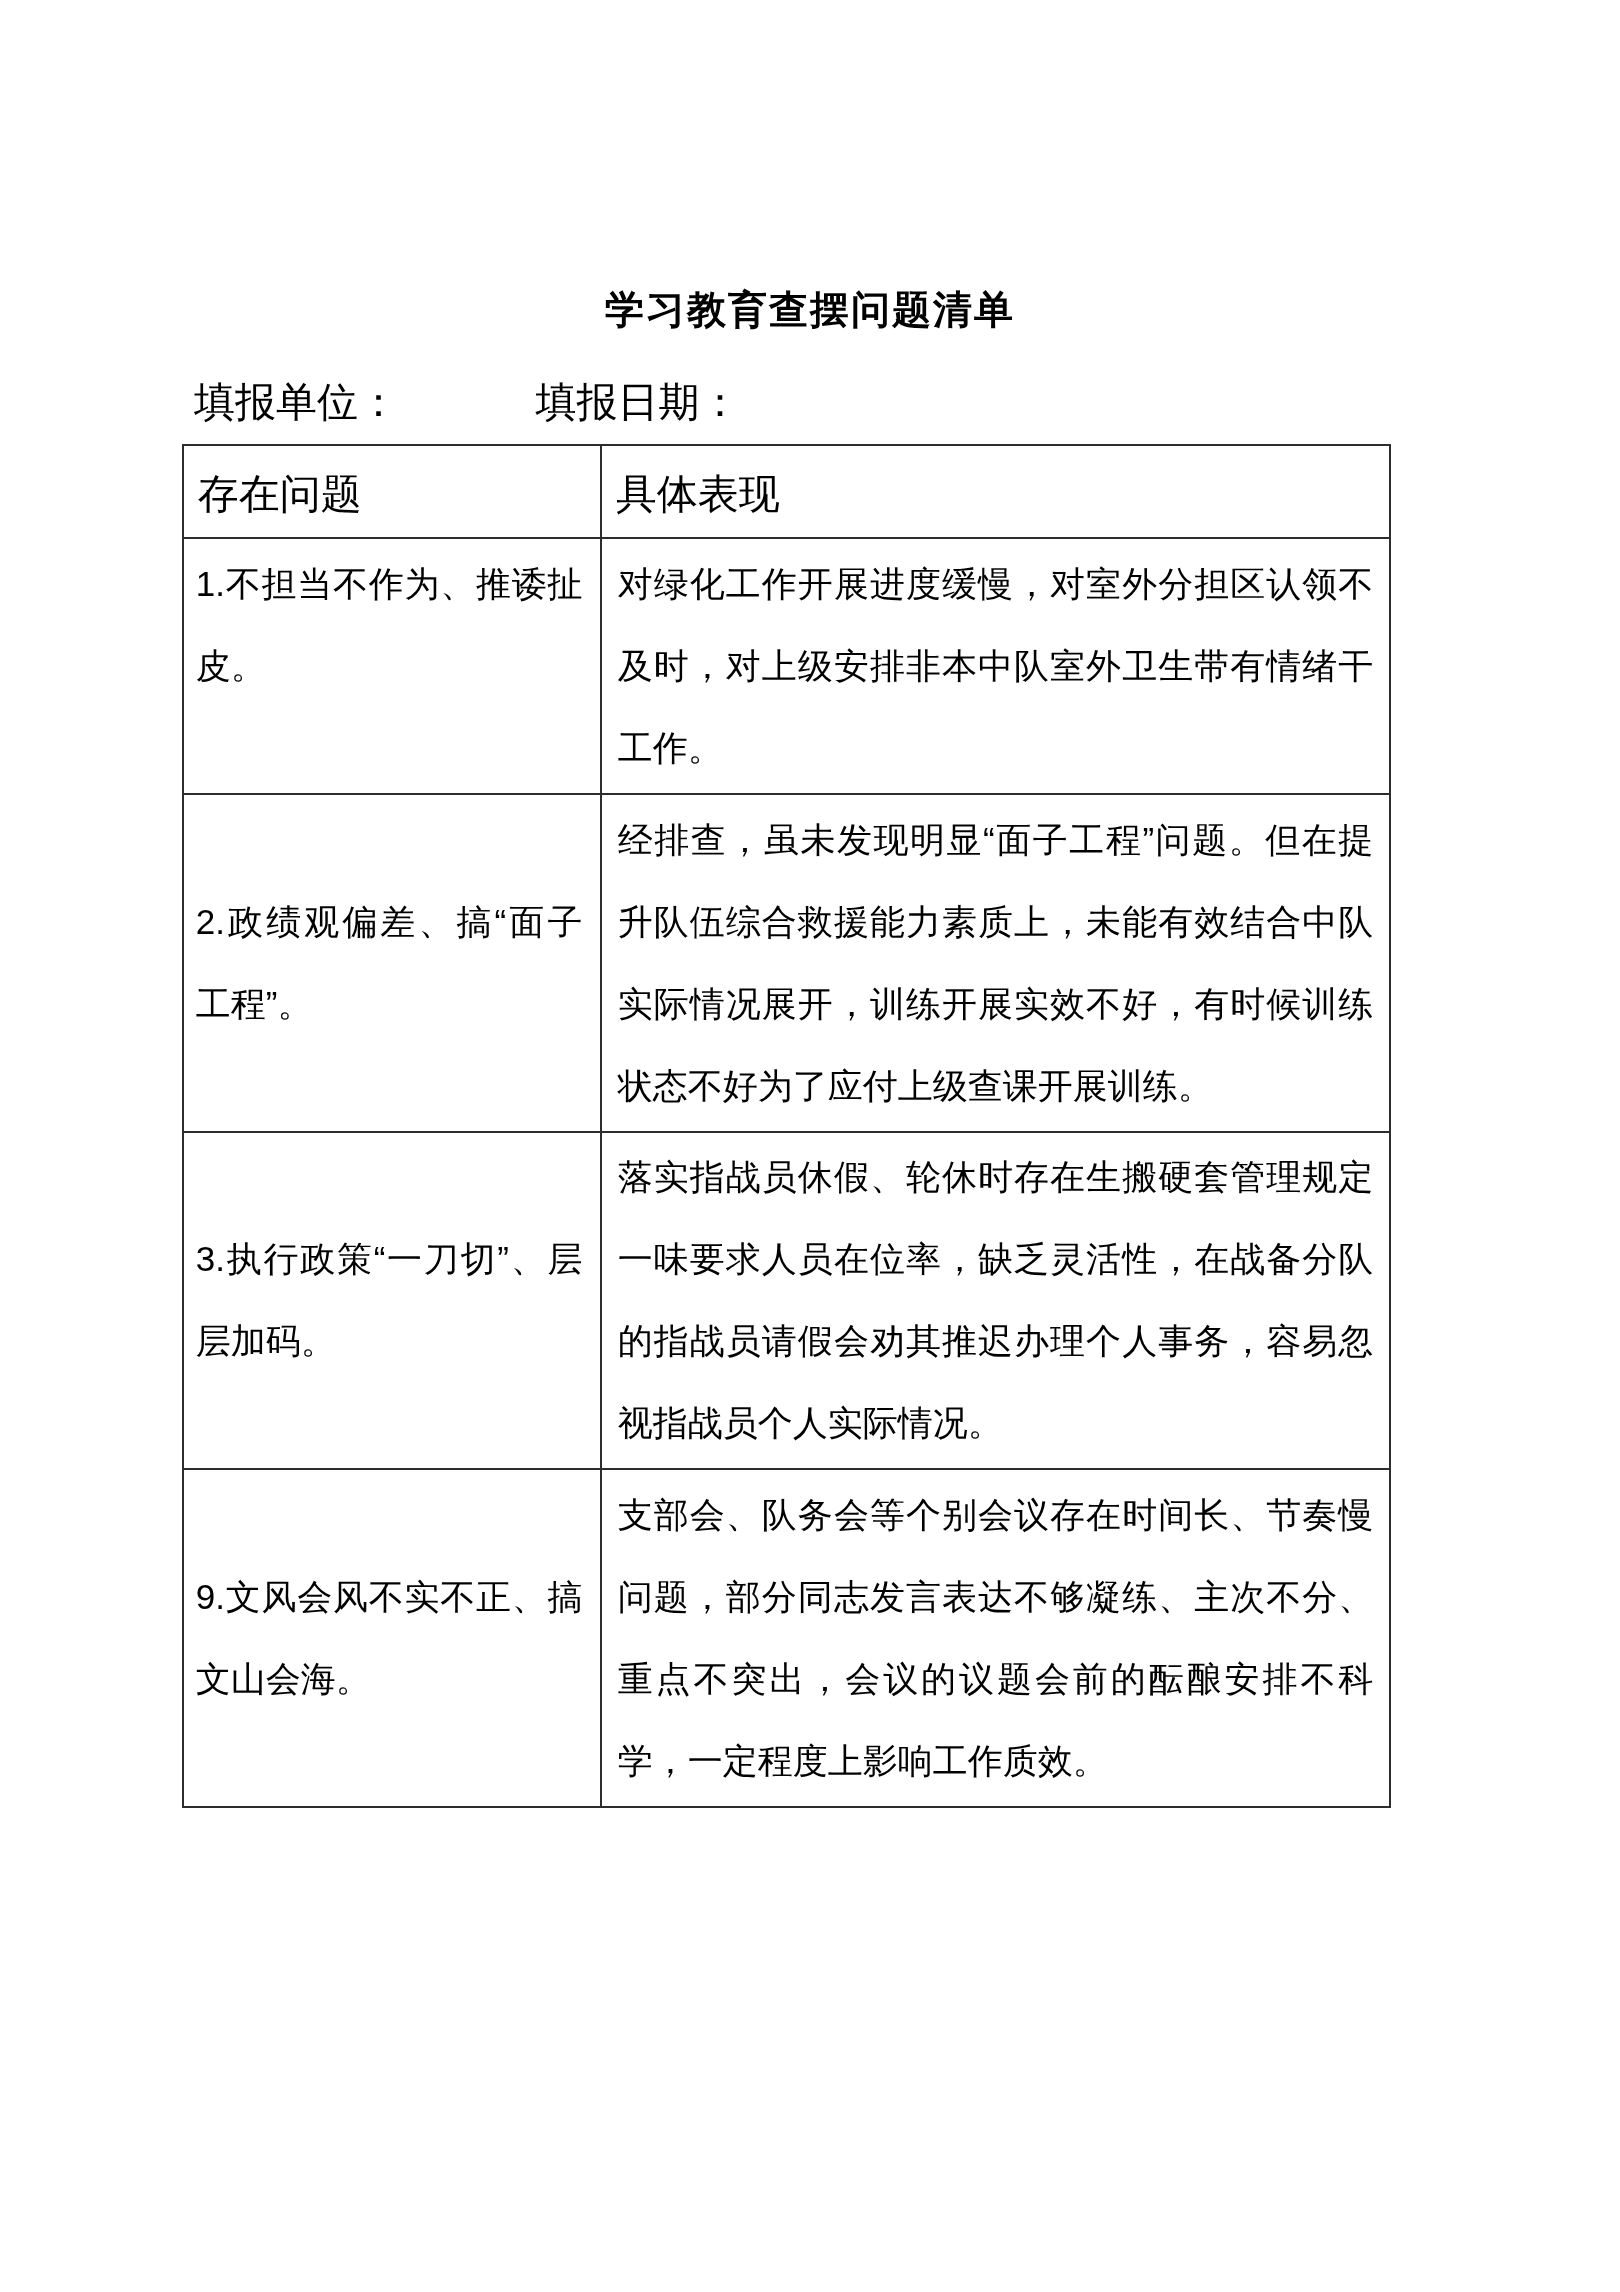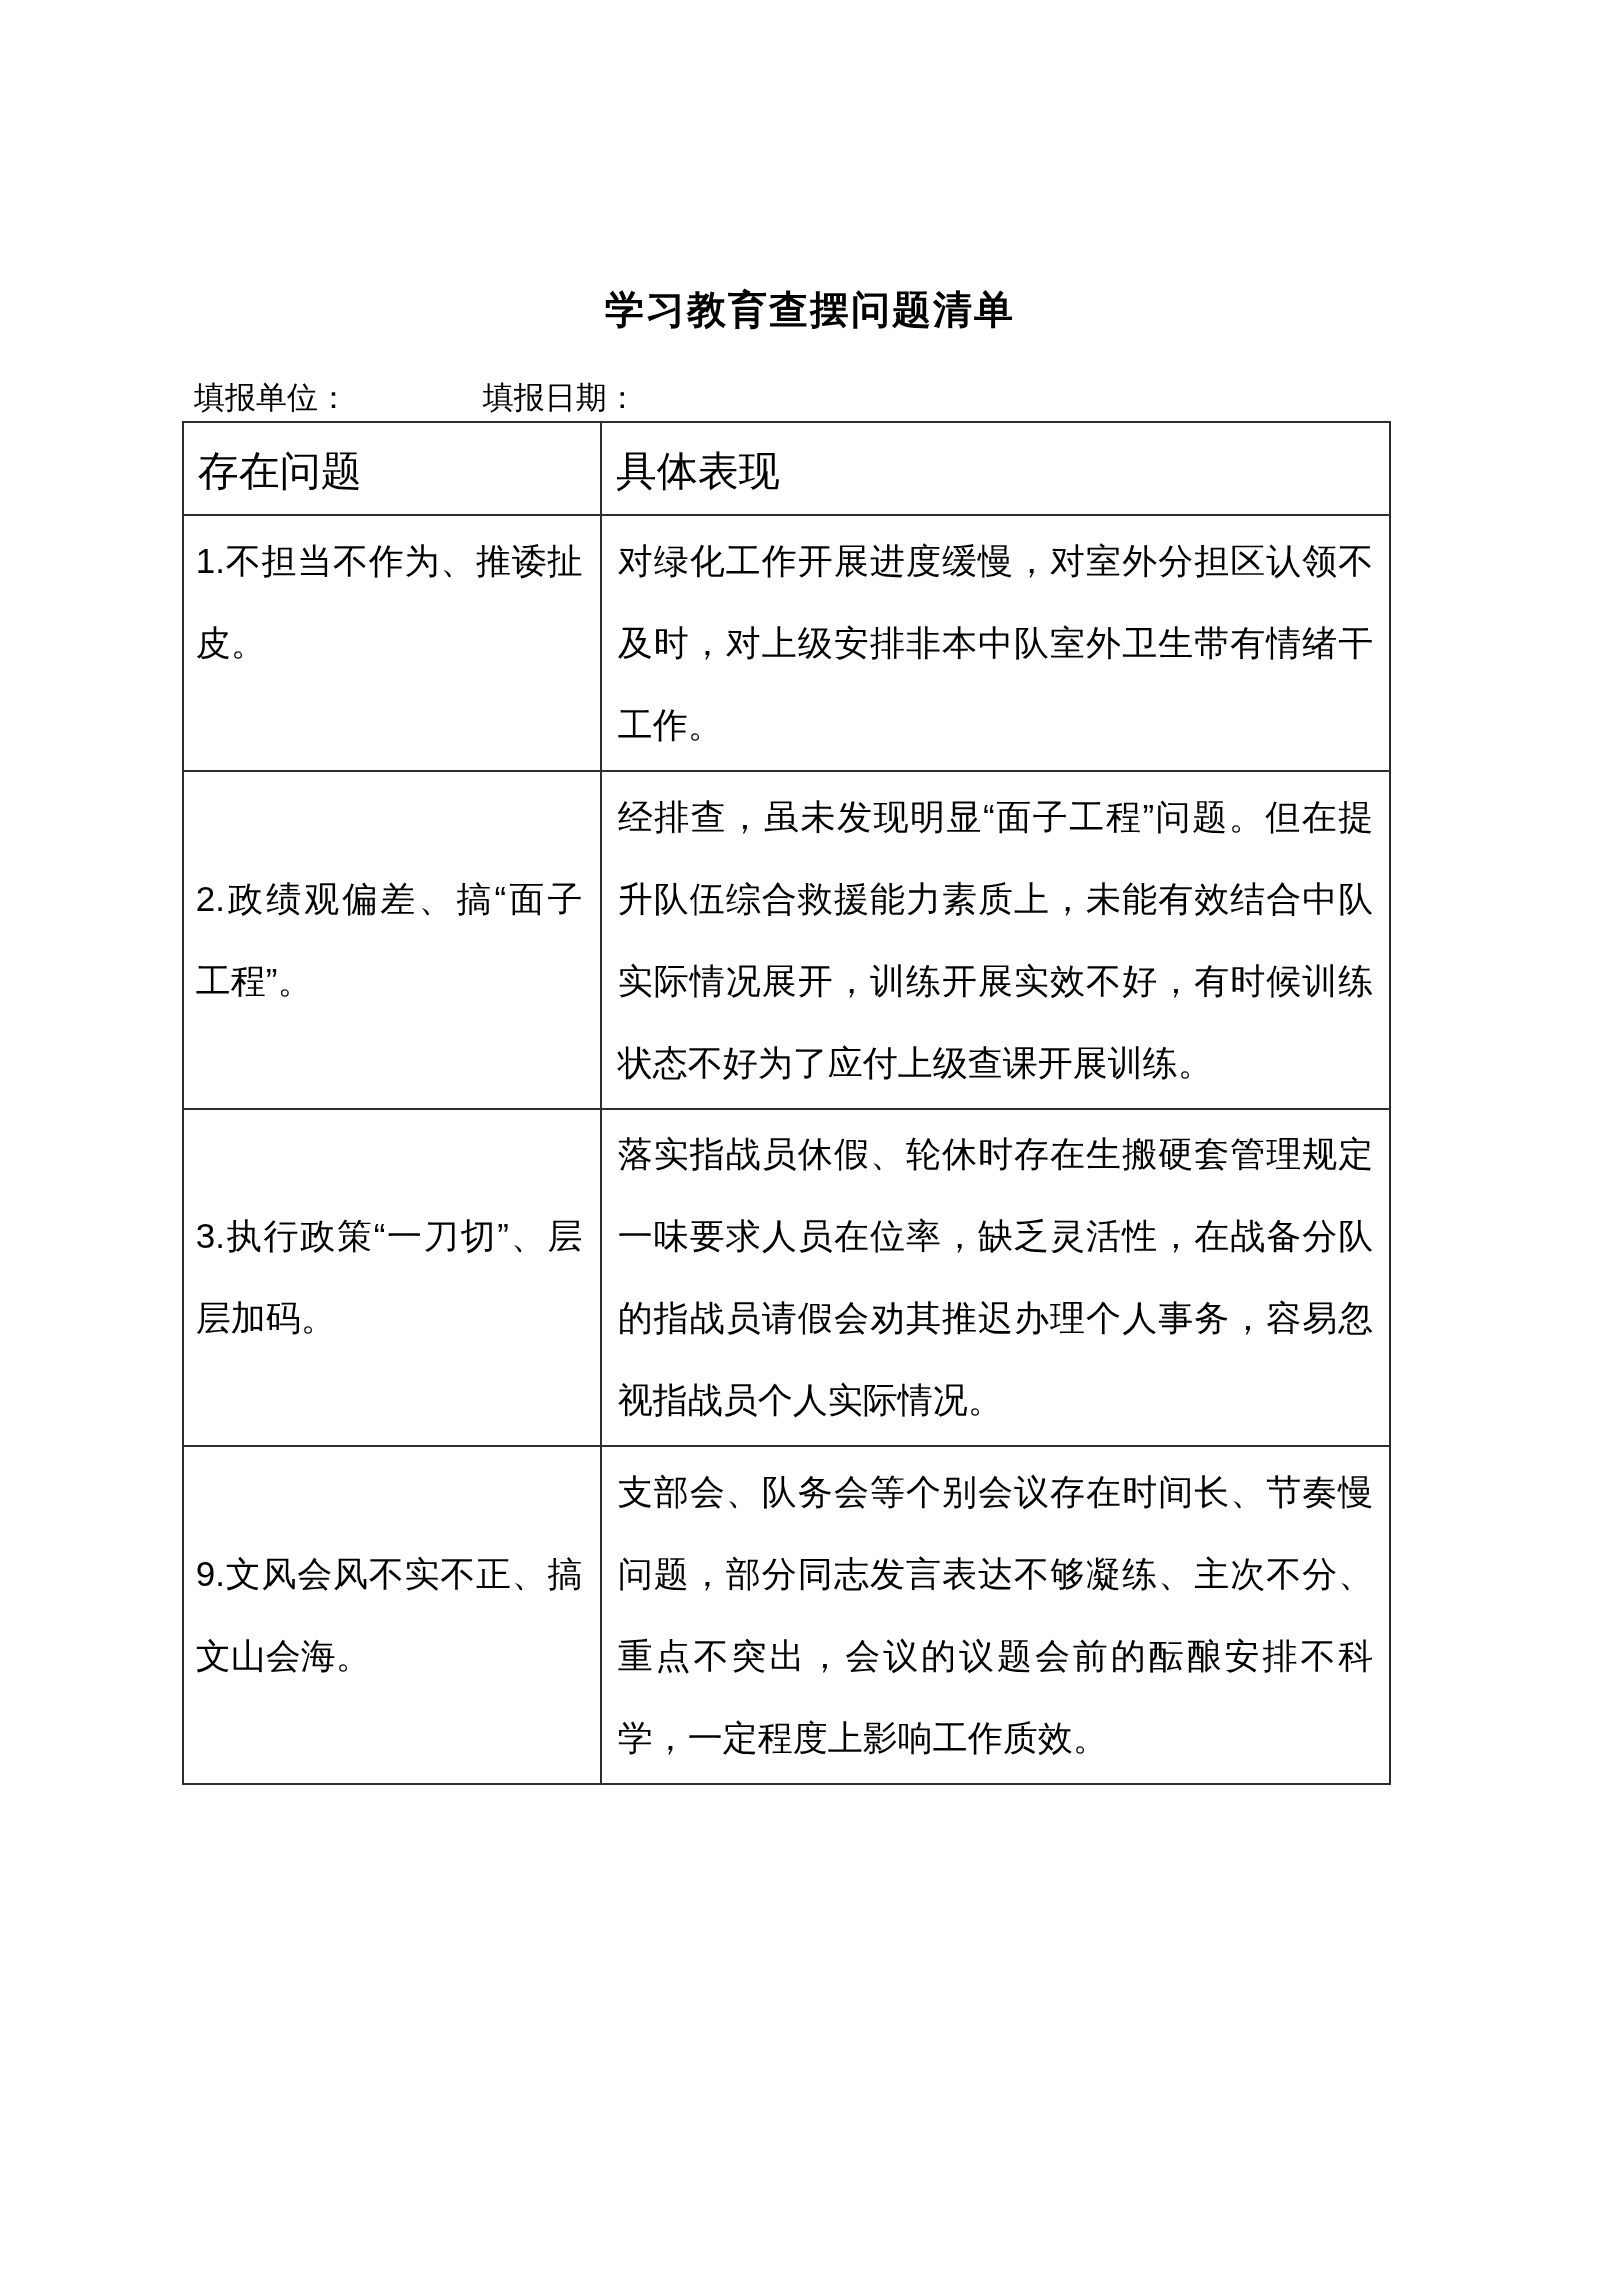--- a/index.html
+++ b/index.html
@@ -20,29 +20,29 @@
     padding-top: 290px;
     font-size: 39px;
     line-height: 1.05;
     font-weight: bold;
     text-align: center;
     letter-spacing: 2px;
   }
   .meta-line {
     margin-top: 51px;
     margin-left: 194px;
-    font-size: 31px;
+    font-size: 41px;
     line-height: 1;
     white-space: nowrap;
   }
   .meta-date {
     margin-left: 125px;
   }
   table.report-table {
-    margin-top: 8px;
+    margin-top: 21px;
     margin-left: 182px;
     width: 1207px;
     border-collapse: collapse;
     table-layout: fixed;
   }
   .report-table col.col-problem { width: 418px; }
   .report-table col.col-detail  { width: 789px; }
   .report-table td, .report-table th {
     border: 2.9px solid #2d2d2d;
     background: #ffffff;

